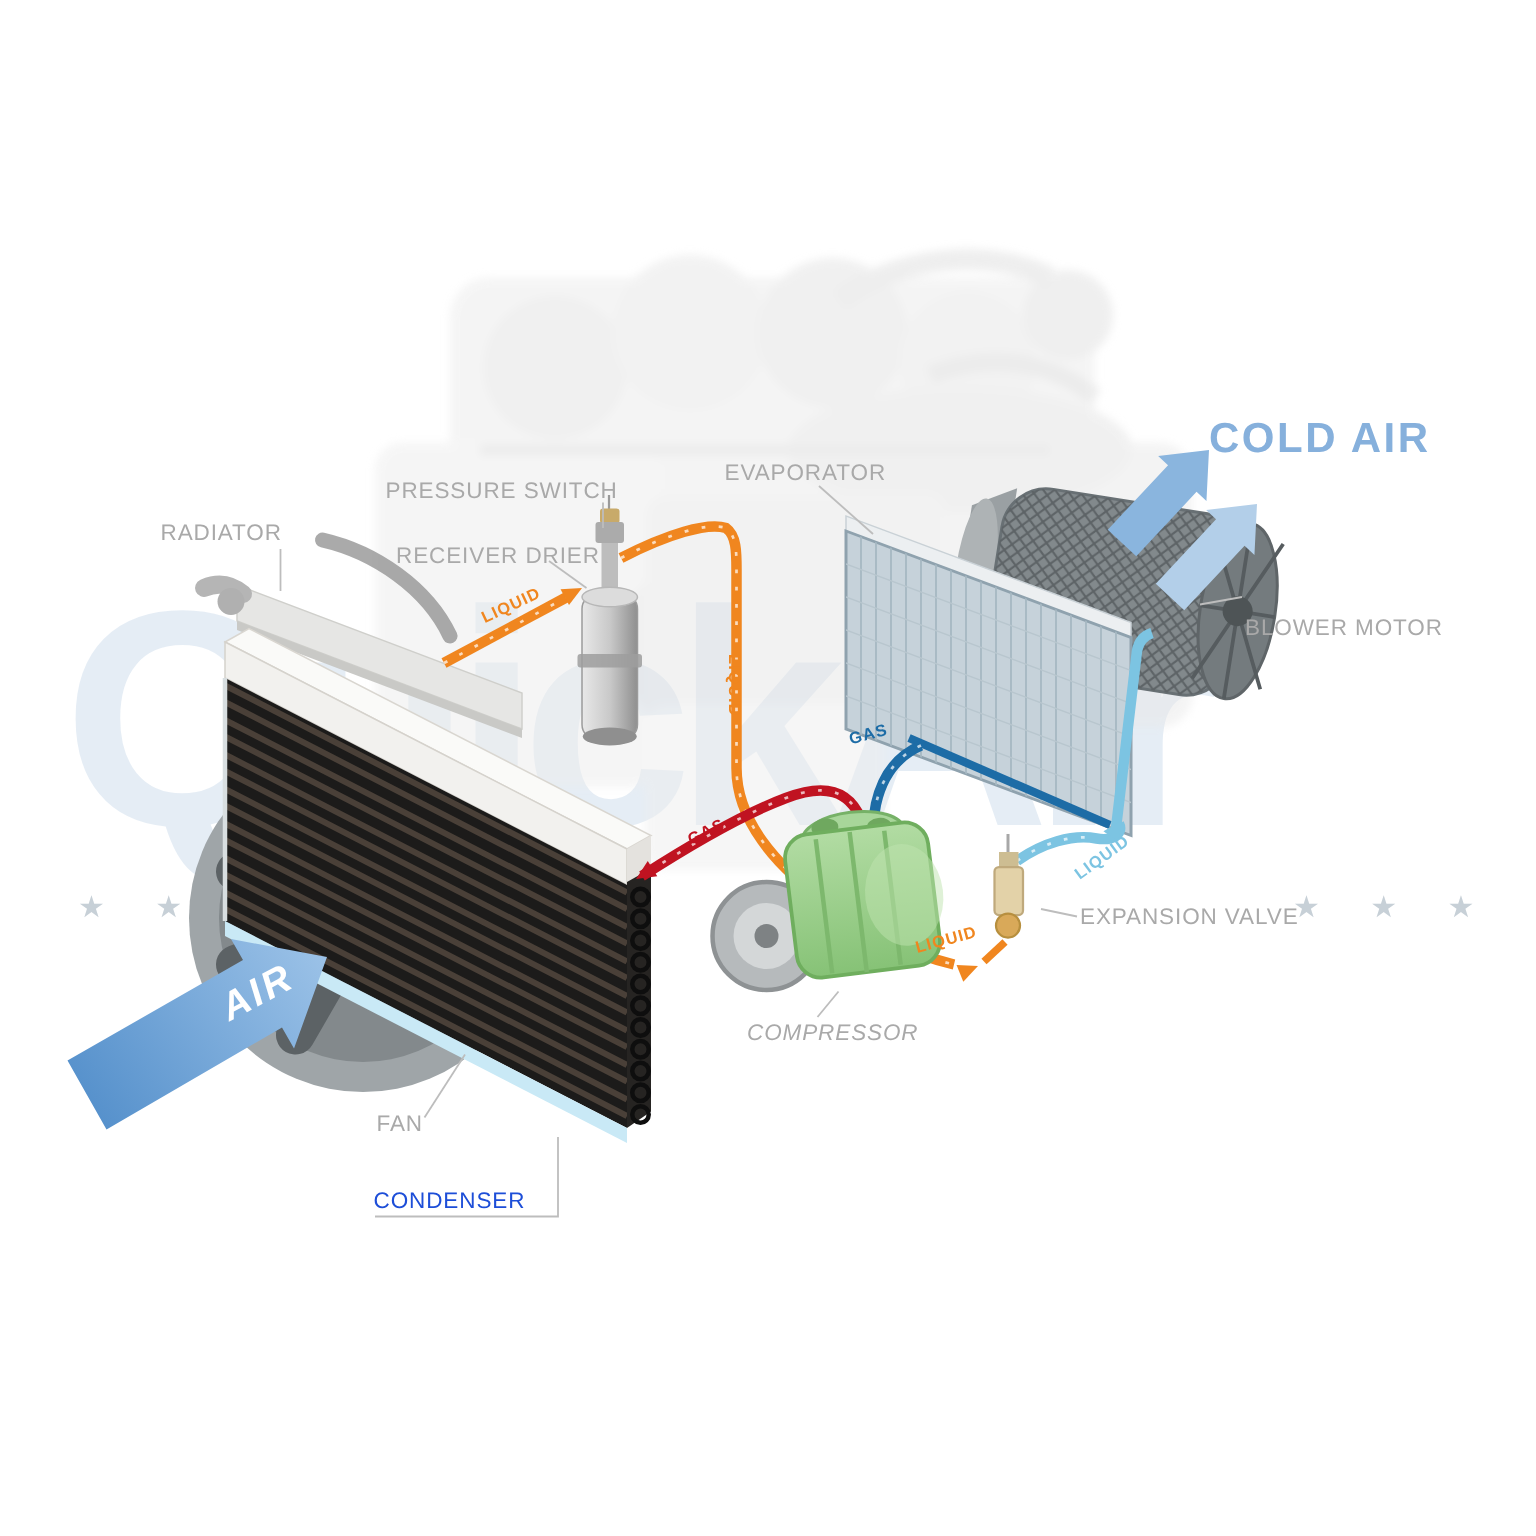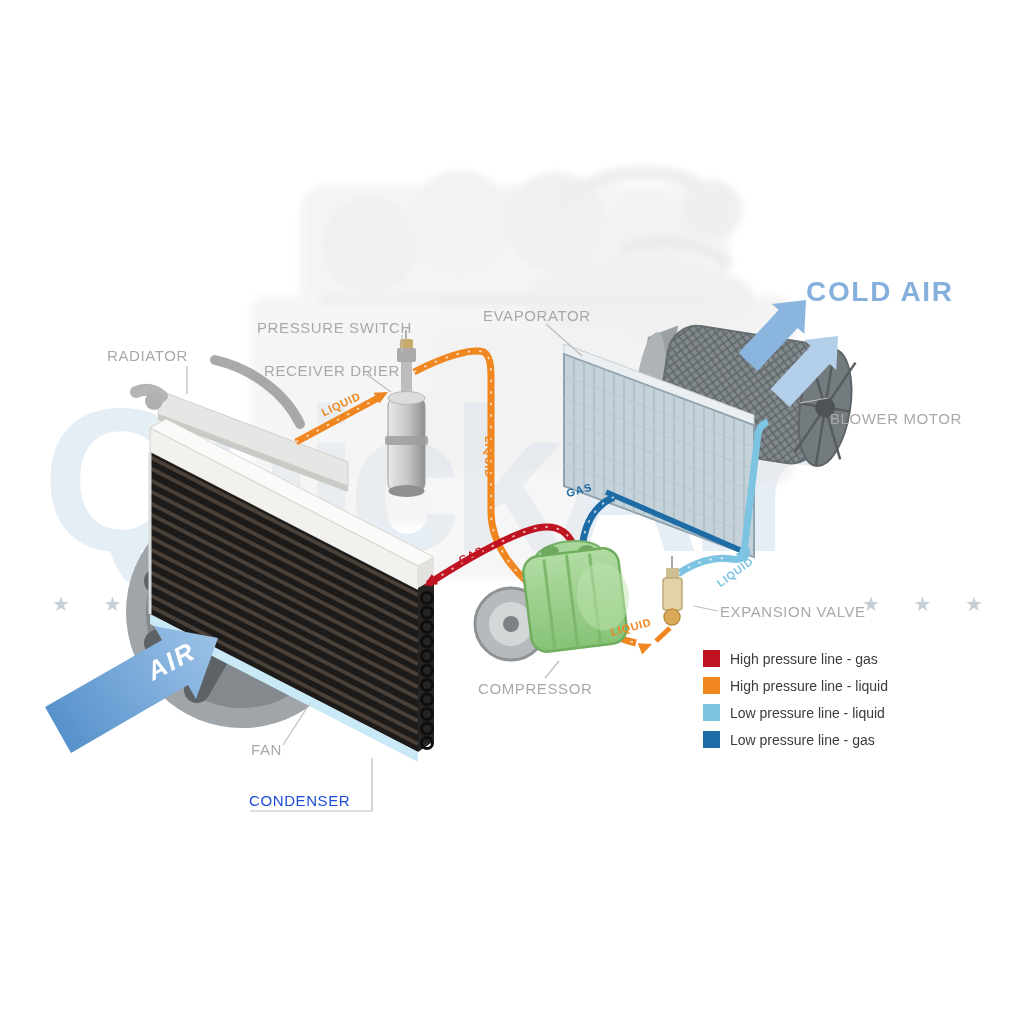--- a/index.html
+++ b/index.html
@@ -232,44 +232,26 @@
     </g>
   </svg>
 
   <div class="lbl" style="left:107px;top:347px;">RADIATOR</div>
   <div class="lbl" style="left:257px;top:319px;">PRESSURE SWITCH</div>
   <div class="lbl" style="left:264px;top:362px;">RECEIVER DRIER</div>
   <div class="lbl" style="left:483px;top:307px;">EVAPORATOR</div>
   <div class="coldair">COLD AIR</div>
   <div class="lbl" style="left:830px;top:410px;">BLOWER MOTOR</div>
   <div class="lbl" style="left:720px;top:603px;text-align:right;">EXPANSION VALVE</div>
-  <div class="lbl" style="left:478px;top:680px;">COMPRESSOR</div>
+  <div class="lbl" style="left:498px;top:680px;font-style:italic;">COMPRESSOR</div>
   <div class="lbl" style="left:251px;top:741px;">FAN</div>
   <div class="lbl dark" style="left:249px;top:792px;">CONDENSER</div>
   <div class="airlbl">AIR</div>
 
   <div id="liquid-1" class="plbl orange">LIQUID</div>
   <div id="liquid-2" class="plbl orange">LIQUID</div>
   <div id="gas-1" class="plbl dblue">GAS</div>
   <div id="gas-2" class="plbl redc">GAS</div>
   <div id="liquid-3" class="plbl lblue">LIQUID</div>
   <div id="liquid-4" class="plbl orange">LIQUID</div>
 
-  <div id="legend">
-    <div class="lrow">
-      <div class="swatch" style="background-color: rgb(192, 19, 33);"></div>
-      <div class="ltext">High pressure line - gas</div>
-    </div>
-    <div class="lrow">
-      <div class="swatch" style="background-color: rgb(240, 134, 31);"></div>
-      <div class="ltext">High pressure line - liquid</div>
-    </div>
-    <div class="lrow">
-      <div class="swatch" style="background-color: rgb(124, 196, 226);"></div>
-      <div class="ltext">Low pressure line - liquid</div>
-    </div>
-    <div class="lrow">
-      <div class="swatch" style="background-color: rgb(29, 108, 166);"></div>
-      <div class="ltext">Low pressure line - gas</div>
-    </div>
-  </div>
 
 </div>
 
 </body></html>

